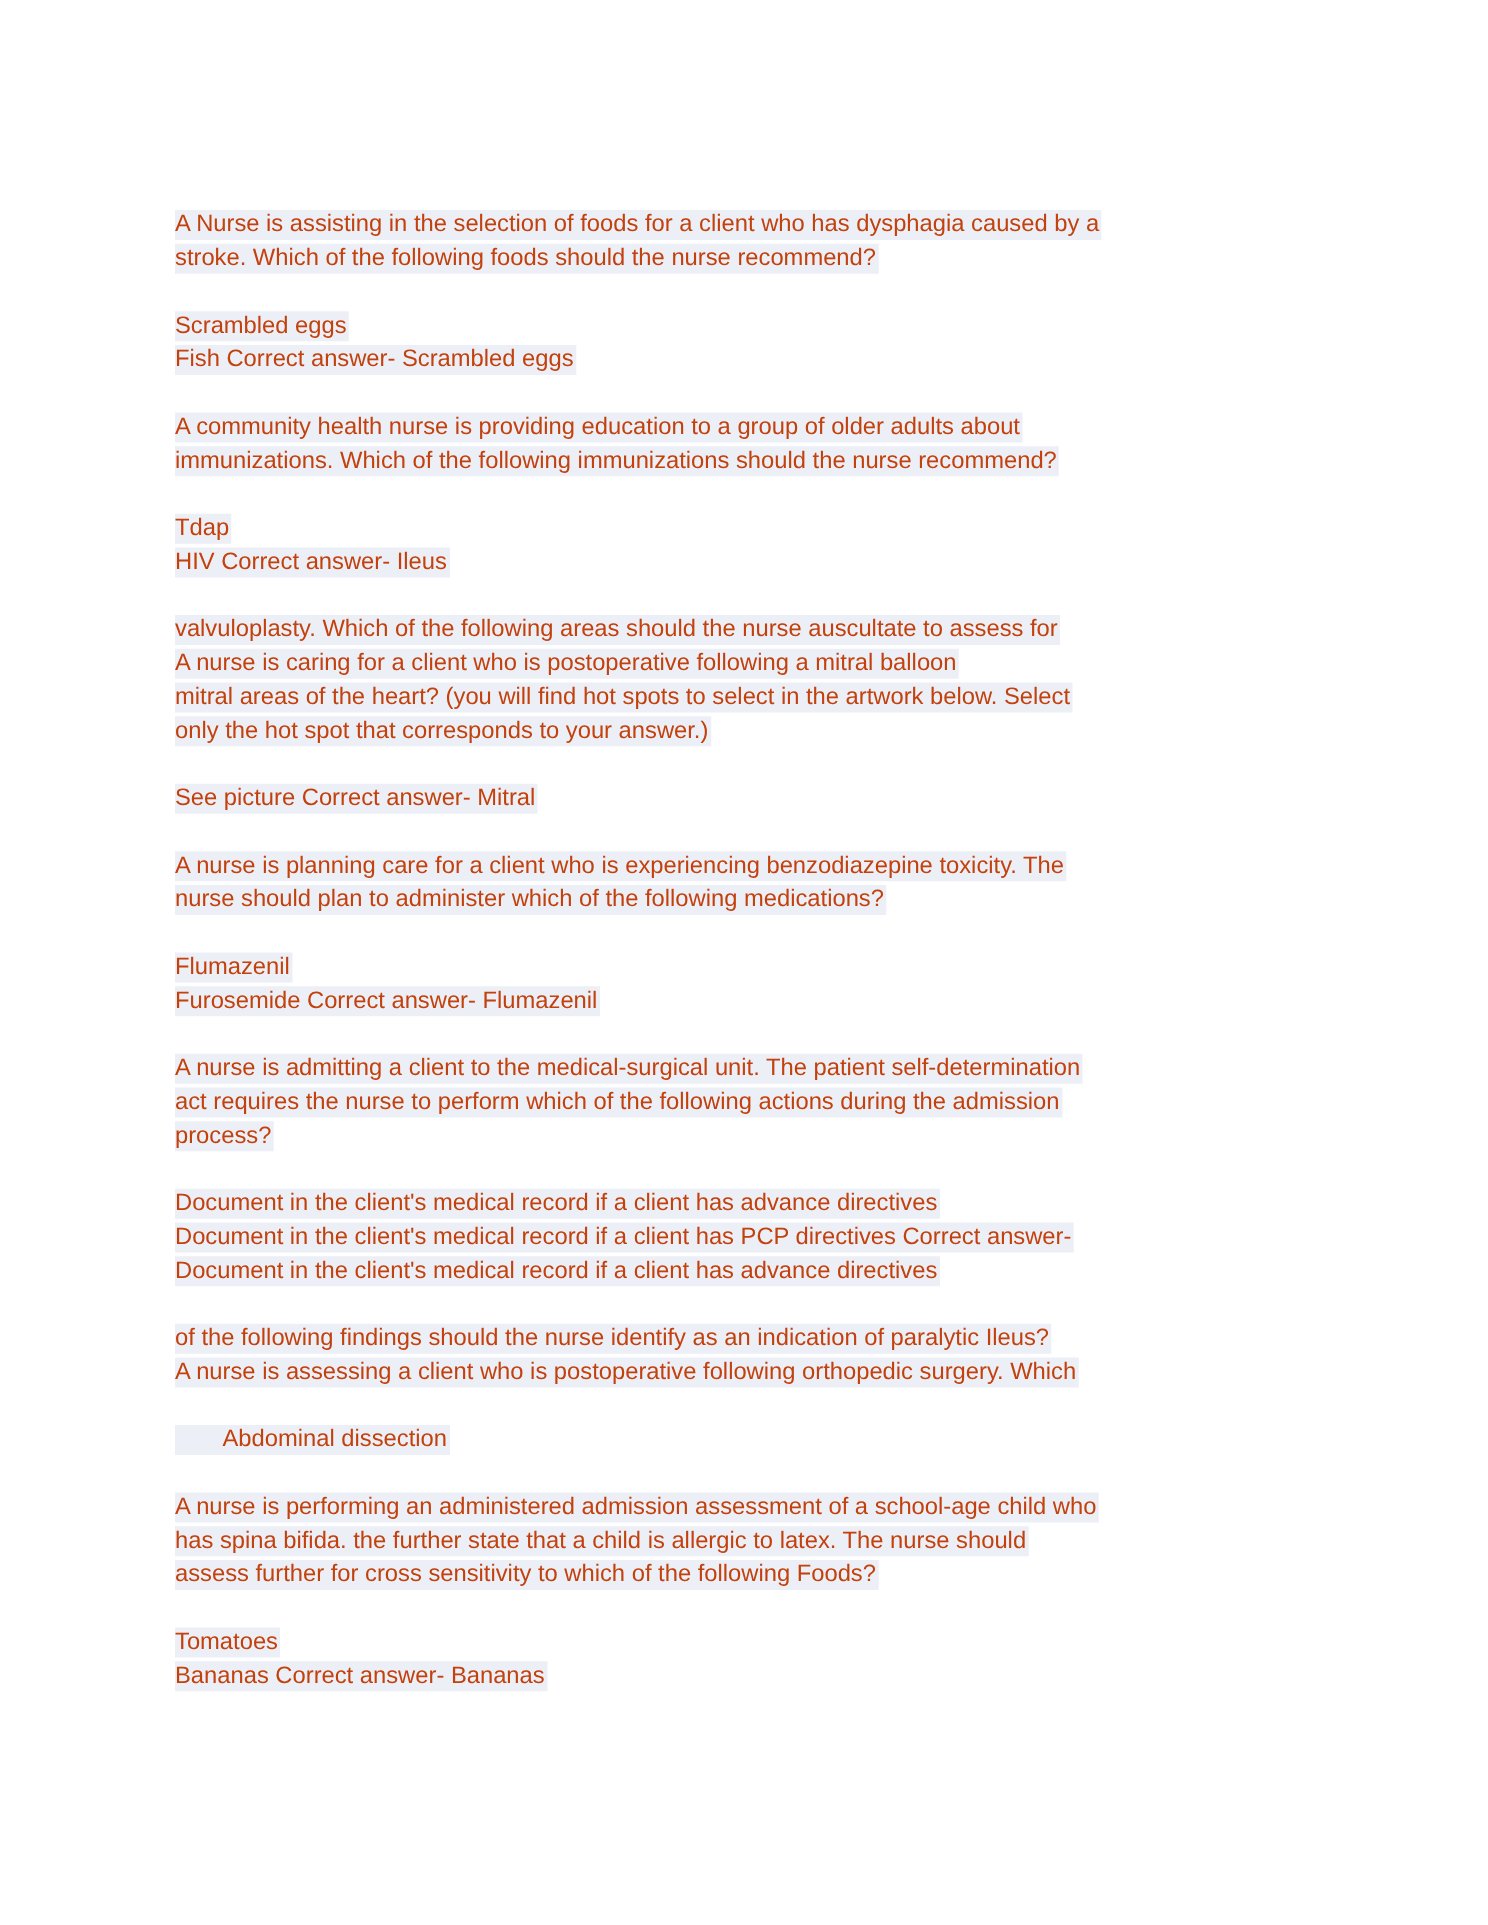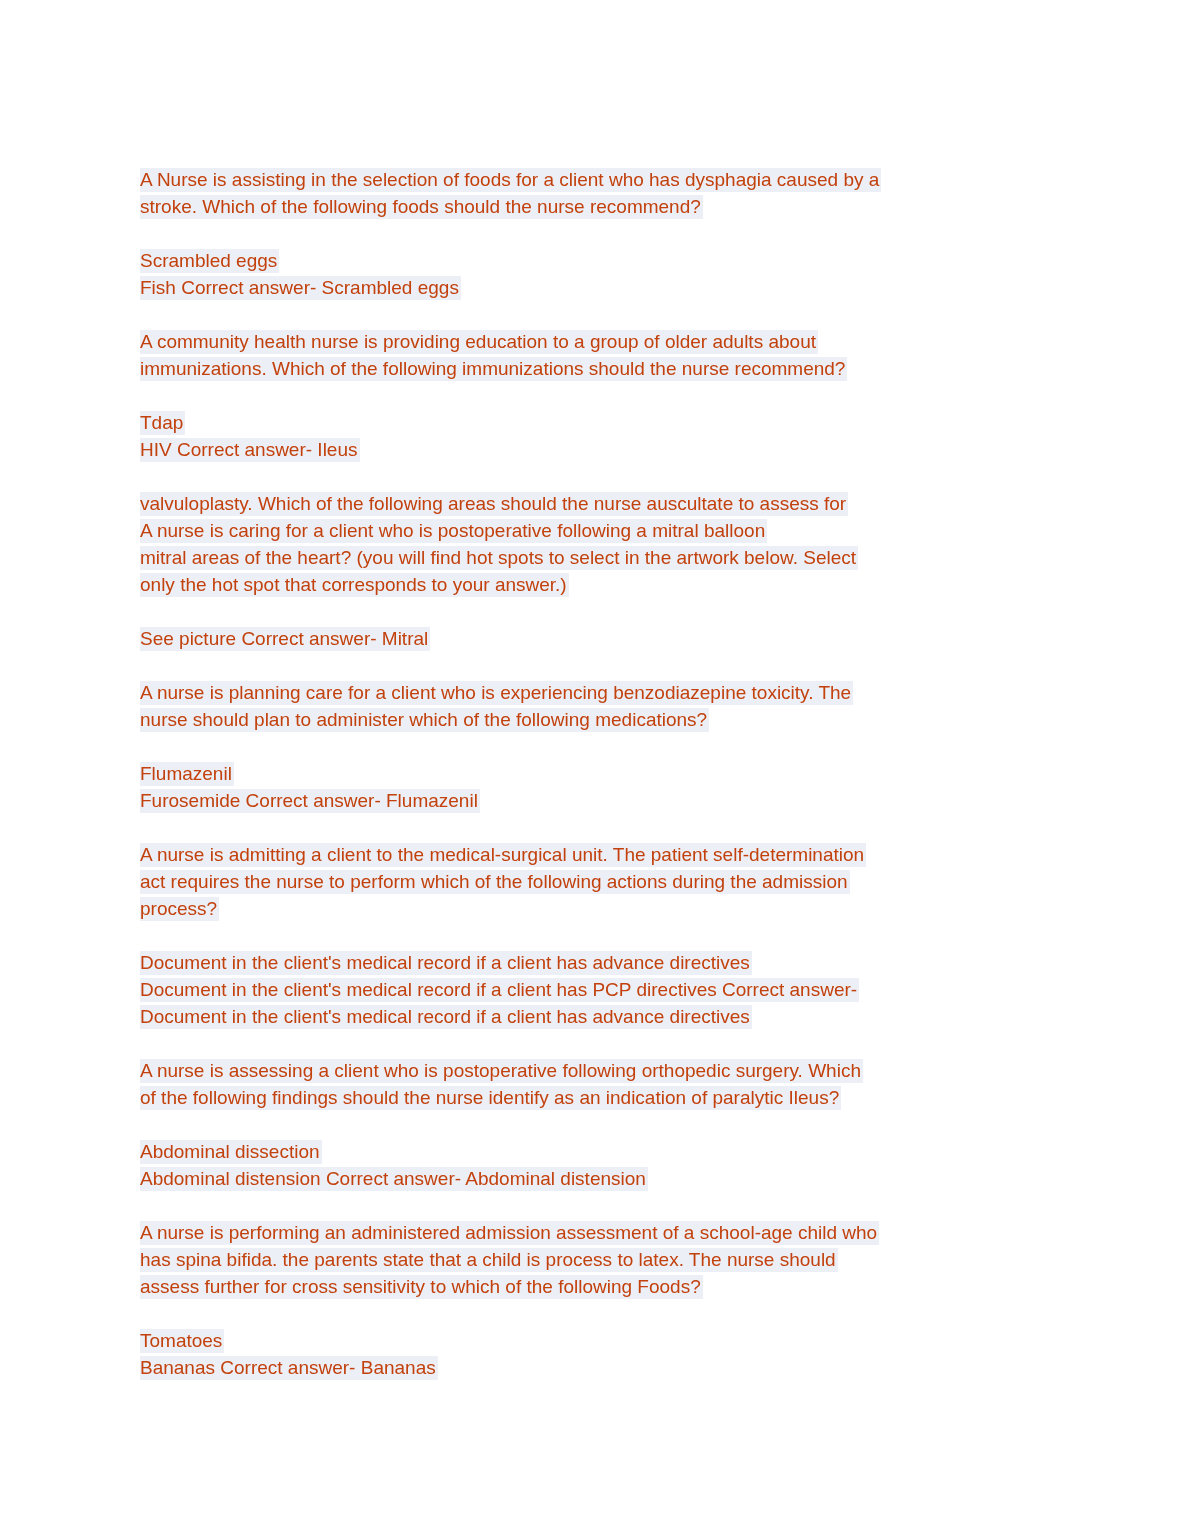--- a/index.html
+++ b/index.html
@@ -81,30 +81,29 @@
         <div class="line"><span style="background: rgb(237, 239, 247);">A nurse is admitting a client to the medical-surgical unit. The patient self-determination</span></div>
         <div class="line"><span style="background: rgb(237, 239, 247);">act requires the nurse to perform which of the following actions during the admission</span></div>
         <div class="line"><span style="background: rgb(237, 239, 247);">process?</span></div>
       </div>
       <div class="paragraph">
         <div class="line"><span style="background: rgb(237, 239, 247);">Document in the client's medical record if a client has advance directives</span></div>
         <div class="line"><span style="background: rgb(237, 239, 247);">Document in the client's medical record if a client has PCP directives Correct answer-</span></div>
         <div class="line"><span style="background: rgb(237, 239, 247);">Document in the client's medical record if a client has advance directives</span></div>
       </div>
       <div class="paragraph">
+        <div class="line"><span style="background: rgb(237, 239, 247);">of the following findings should the nurse identify as an indication of paralytic Ileus?</span></div>
         <div class="line"><span style="background: rgb(237, 239, 247);">A nurse is assessing a client who is postoperative following orthopedic surgery. Which</span></div>
-        <div class="line"><span style="background: rgb(237, 239, 247);">of the following findings should the nurse identify as an indication of paralytic Ileus?</span></div>
       </div>
       <div class="paragraph">
-        <div class="line"><span style="background: rgb(237, 239, 247);">Abdominal dissection</span></div>
-        <div class="line"><span style="background: rgb(237, 239, 247);">Abdominal distension Correct answer- Abdominal distension</span></div>
+        <div class="line"><span style="background: rgb(237, 239, 247); padding-left: 38px;">Abdominal dissection</span></div>
       </div>
       <div class="paragraph">
         <div class="line"><span style="background: rgb(237, 239, 247);">A nurse is performing an administered admission assessment of a school-age child who</span></div>
-        <div class="line"><span style="background: rgb(237, 239, 247);">has spina bifida. the parents state that a child is process to latex. The nurse should</span></div>
+        <div class="line"><span style="background: rgb(237, 239, 247);">has spina bifida. the further state that a child is allergic to latex. The nurse should</span></div>
         <div class="line"><span style="background: rgb(237, 239, 247);">assess further for cross sensitivity to which of the following Foods?</span></div>
       </div>
       <div class="paragraph">
         <div class="line"><span style="background: rgb(237, 239, 247);">Tomatoes</span></div>
         <div class="line"><span style="background: rgb(237, 239, 247);">Bananas Correct answer- Bananas</span></div>
       </div>
     </div>
 </div>
 
 </body></html>

